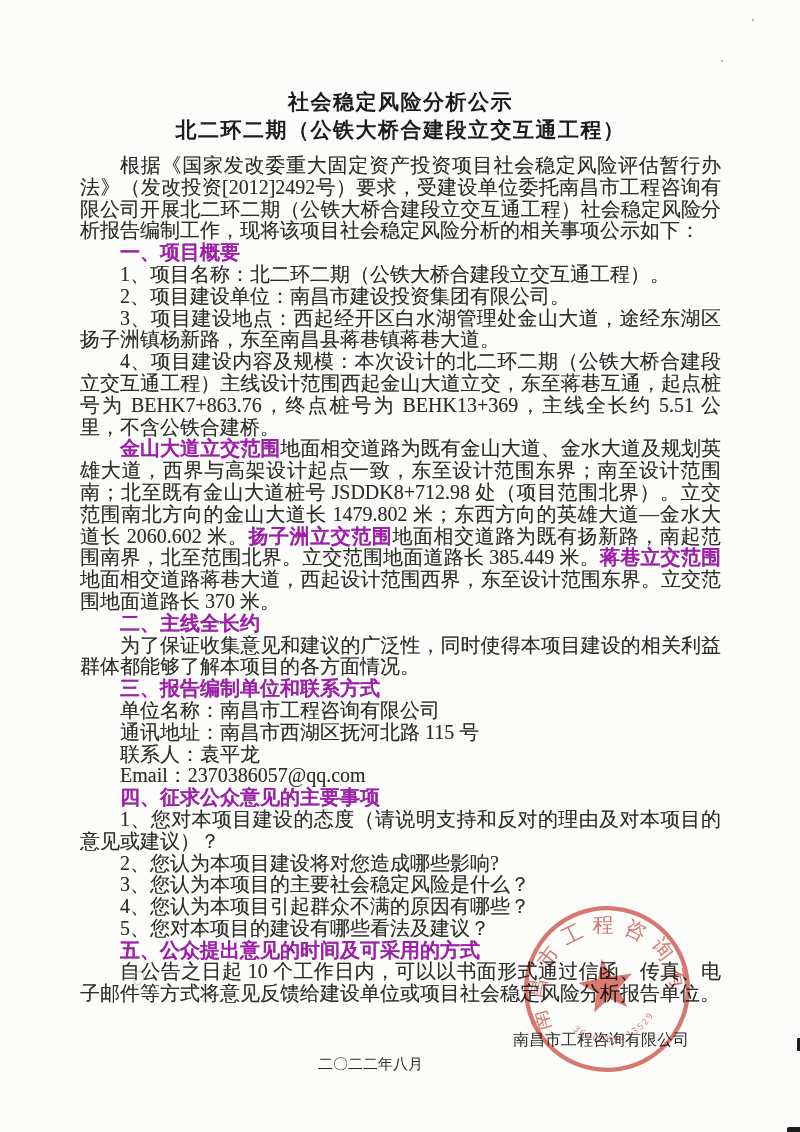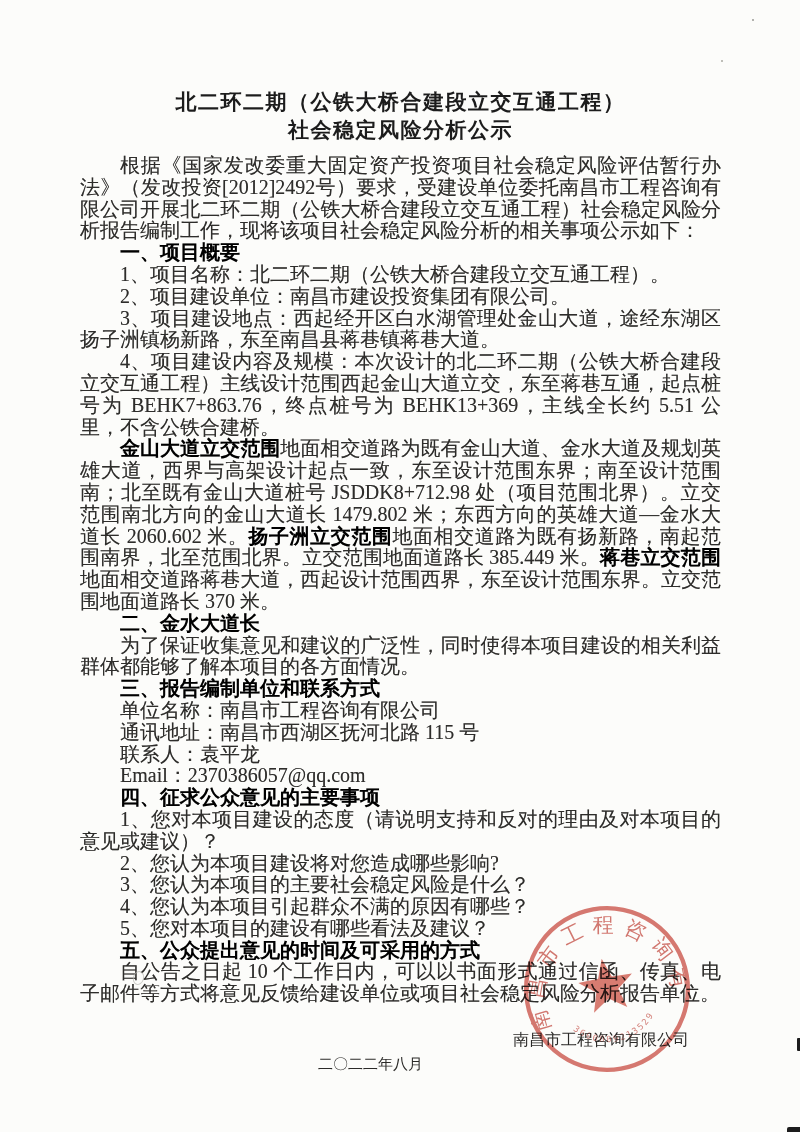--- a/index.html
+++ b/index.html
@@ -17,21 +17,21 @@
     margin-bottom:11px;
   }
   .body p {
     margin:0; font-size:20px; line-height:21.8px;
     text-align:justify; text-indent:2em;
     text-shadow:0 0 .4px rgba(50,50,50,.45);
   }
   .body p.hd, .b {
     font-weight:700;
     font-family:"Liberation Sans","DejaVu Sans",sans-serif;
-    color:#000000;
+    color:#a21caf;
   }
   .signature { margin-top:22px; font-size:16px; line-height:25px; color:#2b2a28; }
   .sig-company { text-align:right; padding-right:32px; }
   .sig-date   { text-align:center; padding-right:60px; font-size:15px; }
   .seal {
     position:absolute; left:520px; top:902px; width:174px; height:174px;
     mix-blend-mode:multiply; opacity:.88; pointer-events:none;
   }
   
   .artifact-ring {
@@ -45,35 +45,35 @@
   .speck-2 { position:absolute; left:721px; top:60px;  width:2px; height:2px; background:#aaaaa2; border-radius:50%; }
   .speck-3 { position:absolute; left:700px; top:206px; width:2px; height:2px; background:#b0b0a8; border-radius:50%; }
 </style>
 </head>
 <body>
 
 <div class="page">
 
   <div class="content">
     <div class="title">
+      <div>社会稳定风险分析公示</div>
       <div>北二环二期（公铁大桥合建段立交互通工程）</div>
-      <div>社会稳定风险分析公示</div>
     </div>
 
     <div class="body">
       <p>根据《国家发改委重大固定资产投资项目社会稳定风险评估暂行办法》（发改投资[2012]2492号）要求，受建设单位委托南昌市工程咨询有限公司开展北二环二期（公铁大桥合建段立交互通工程）社会稳定风险分析报告编制工作，现将该项目社会稳定风险分析的相关事项公示如下：</p>
 
       <p class="hd">一、项目概要</p>
       <p>1、项目名称：北二环二期（公铁大桥合建段立交互通工程）。</p>
       <p>2、项目建设单位：南昌市建设投资集团有限公司。</p>
       <p>3、项目建设地点：西起经开区白水湖管理处金山大道，途经东湖区扬子洲镇杨新路，东至南昌县蒋巷镇蒋巷大道。</p>
       <p>4、项目建设内容及规模：本次设计的北二环二期（公铁大桥合建段立交互通工程）主线设计范围西起金山大道立交，东至蒋巷互通，起点桩号为 BEHK7+863.76，终点桩号为 BEHK13+369，主线全长约 5.51 公里，不含公铁合建桥。</p>
       <p><span class="b">金山大道立交范围</span><span>地面相交道路为既有金山大道、金水大道及规划英雄大道，西界与高架设计起点一致，东至设计范围东界；南至设计范围南；北至既有金山大道桩号 JSDDK8+712.98 处（项目范围北界）。立交范围南北方向的金山大道长 1479.802 米；东西方向的英雄大道—金水大道长 2060.602 米。</span><span class="b">扬子洲立交范围</span><span>地面相交道路为既有扬新路，南起范围南界，北至范围北界。立交范围地面道路长 385.449 米。</span><span class="b">蒋巷立交范围</span><span>地面相交道路蒋巷大道，西起设计范围西界，东至设计范围东界。立交范围地面道路长 370 米。</span></p>
 
-      <p class="hd">二、金水大道长</p>
+      <p class="hd">二、主线全长约</p>
       <p>为了保证收集意见和建议的广泛性，同时使得本项目建设的相关利益群体都能够了解本项目的各方面情况。</p>
 
       <p class="hd">三、报告编制单位和联系方式</p>
       <p>单位名称：南昌市工程咨询有限公司</p>
       <p>通讯地址：南昌市西湖区抚河北路 115 号</p>
       <p>联系人：袁平龙</p>
       <p>Email：2370386057@qq.com</p>
 
       <p class="hd">四、征求公众意见的主要事项</p>
       <p>1、您对本项目建设的态度（请说明支持和反对的理由及对本项目的意见或建议）？</p>

